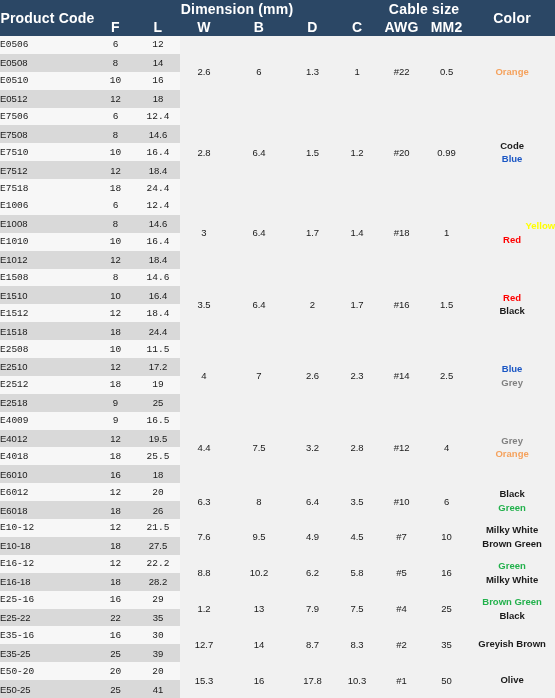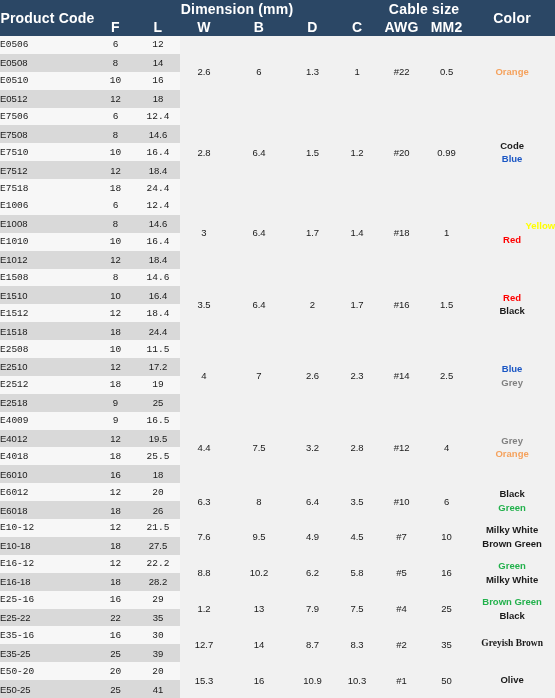--- a/index.html
+++ b/index.html
@@ -380,35 +380,35 @@
         <td class="code">E35-16</td>
         <td class="num">16</td>
         <td class="num">30</td>
         <td class="span" rowspan="2">12.7</td>
         <td class="span" rowspan="2">14</td>
         <td class="span" rowspan="2">8.7</td>
         <td class="span" rowspan="2">8.3</td>
         <td class="span" rowspan="2">#2</td>
         <td class="span" rowspan="2">35</td>
         <td class="span color-cell" rowspan="2">
-          <span class="cline" style="color: rgb(26, 26, 26); font-family: Liberation Serif, serif;">Greyish Brown</span>
+          <span class="cline" style="color: rgb(26, 26, 26);">Greyish Brown</span>
         </td>
       </tr>
       <tr class="even">
         <td class="code">E35-25</td>
         <td class="num">25</td>
         <td class="num">39</td>
       </tr>
       <tr class="odd group-start">
         <td class="code">E50-20</td>
         <td class="num">20</td>
         <td class="num">20</td>
         <td class="span" rowspan="2">15.3</td>
         <td class="span" rowspan="2">16</td>
-        <td class="span" rowspan="2">10.9</td>
+        <td class="span" rowspan="2">17.8</td>
         <td class="span" rowspan="2">10.3</td>
         <td class="span" rowspan="2">#1</td>
         <td class="span" rowspan="2">50</td>
         <td class="span color-cell" rowspan="2">
           <span class="cline" style="color: rgb(26, 26, 26);">Olive</span>
         </td>
       </tr>
       <tr class="even last-row">
         <td class="code">E50-25</td>
         <td class="num">25</td>

